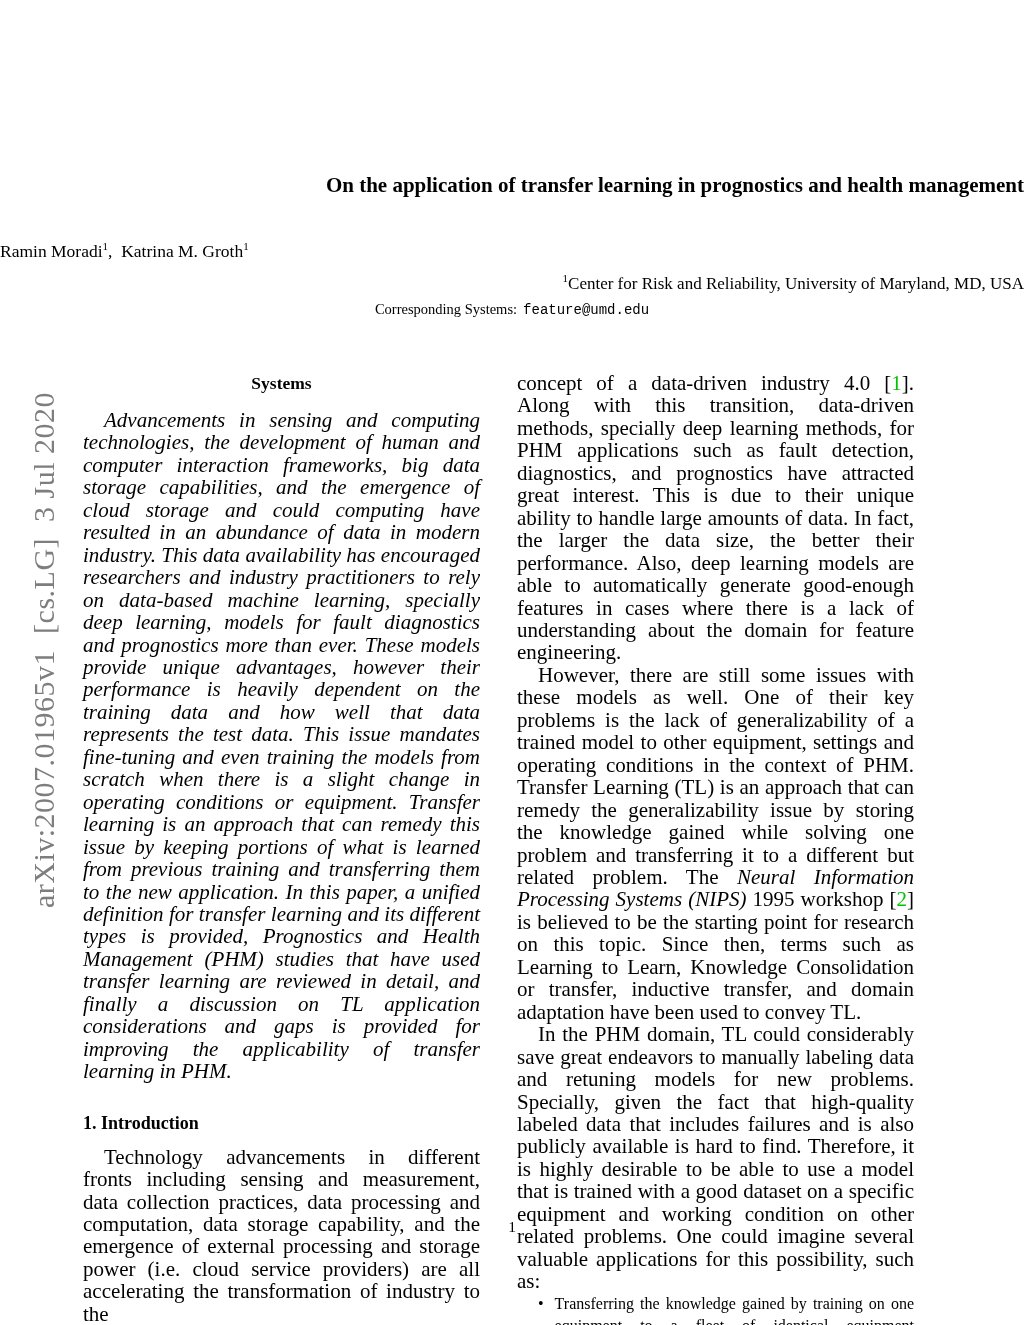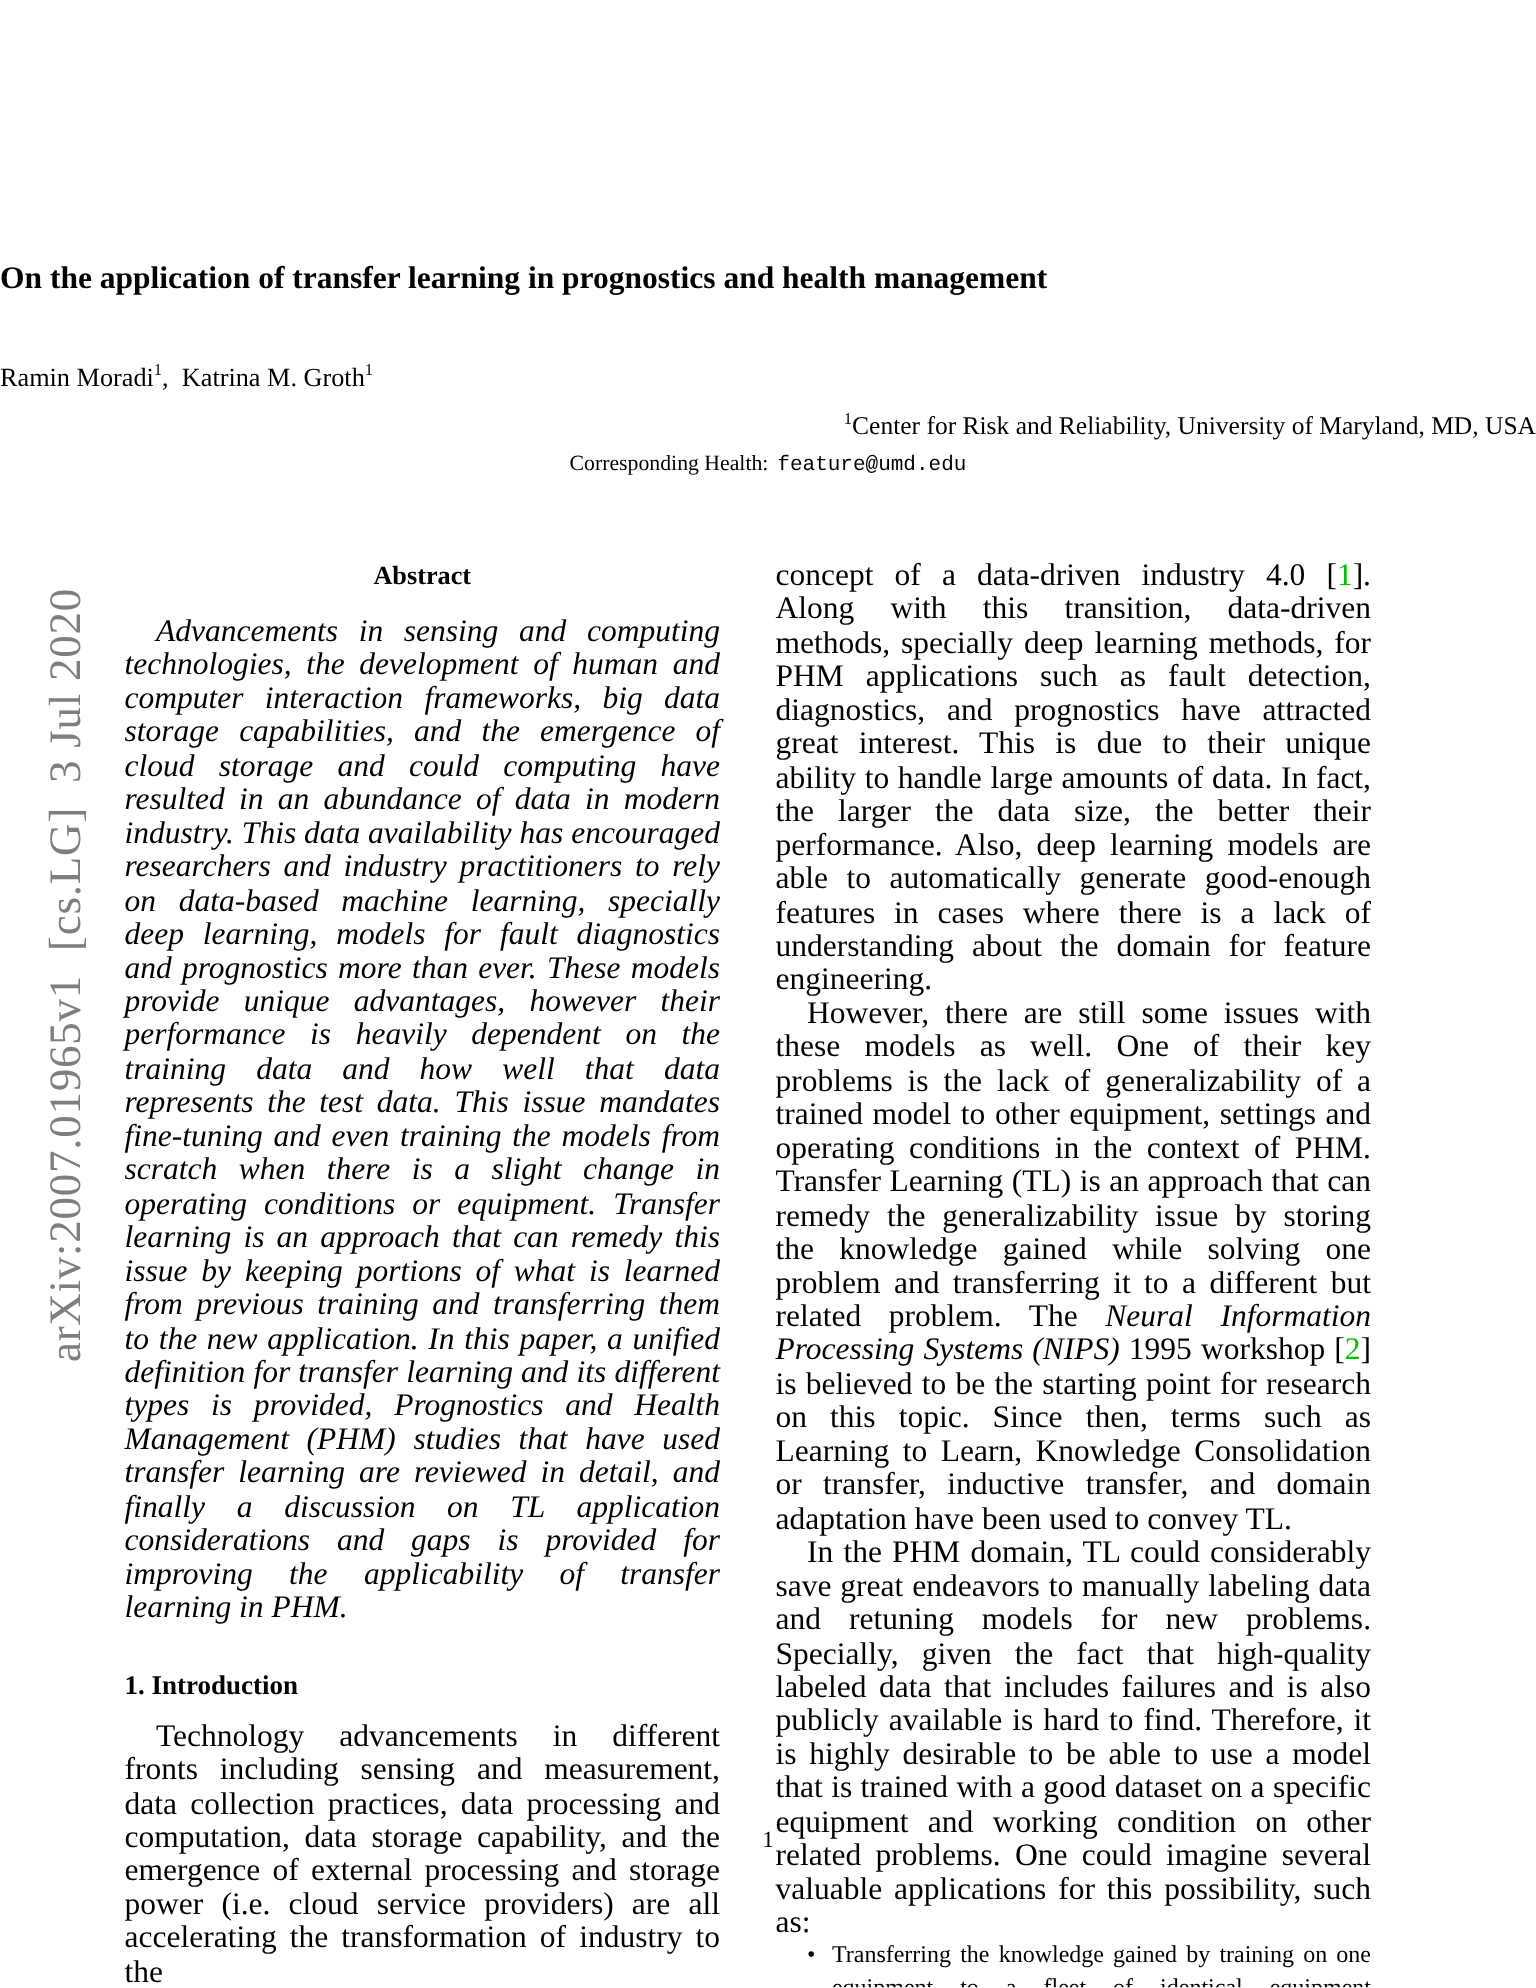--- a/index.html
+++ b/index.html
@@ -22,21 +22,21 @@
     top:650px;left:44px;
     transform:translate(-50%,-50%) rotate(-90deg);
     white-space:pre;
     font-size:30px;
     color:var(--wm);
     letter-spacing:0.5px;
   }
   
   .title{
     position:absolute;top:173px;left:0;right:0;
-    margin:0;text-align:left;
+    margin:0;text-align:right;
     font-size:21px;font-weight:bold;
   }
   .authors{
     position:absolute;top:241px;left:0;right:0;
     text-align:left;font-size:17.5px;
   }
   .affiliation{
     position:absolute;top:274px;left:0;right:0;
     text-align:right;font-size:17px;
   }
@@ -98,26 +98,26 @@
 <div class="page">
 
   <div class="watermark">arXiv:2007.01965v1  [cs.LG]  3 Jul 2020</div>
 
   <h1 class="title">On the application of transfer learning in prognostics and health management</h1>
 
   <div class="authors"><span>Ramin Moradi</span><sup>1</sup>, <span>Katrina M. Groth</span><sup>1</sup></div>
 
   <div class="affiliation"><sup>1</sup>Center for Risk and Reliability, University of Maryland, MD, USA</div>
 
-  <div class="corresponding"><span>Corresponding Health:</span><span class="mono">feature@umd.edu</span></div>
+  <div class="corresponding"><span>Corresponding Systems:</span><span class="mono">feature@umd.edu</span></div>
 
   <div class="columns">
 
     <div class="col">
-      <h2 class="abs-heading">Abstract</h2>
+      <h2 class="abs-heading">Systems</h2>
       <p class="para abstract indent">Advancements in sensing and computing technologies, the development of human and computer interaction frameworks, big data storage capabilities, and the emergence of cloud storage and could computing have resulted in an abundance of data in modern industry. This data availability has encouraged researchers and industry practitioners to rely on data-based machine learning, specially deep learning, models for fault diagnostics and prognostics more than ever. These models provide unique advantages, however their performance is heavily dependent on the training data and how well that data represents the test data. This issue mandates fine-tuning and even training the models from scratch when there is a slight change in operating conditions or equipment. Transfer learning is an approach that can remedy this issue by keeping portions of what is learned from previous training and transferring them to the new application. In this paper, a unified definition for transfer learning and its different types is provided, Prognostics and Health Management (PHM) studies that have used transfer learning are reviewed in detail, and finally a discussion on TL application considerations and gaps is provided for improving the applicability of transfer learning in PHM.</p>
       <h2 class="sec-heading">1. Introduction</h2>
       <p class="para indent cont">Technology advancements in different fronts including sensing and measurement, data collection practices, data processing and computation, data storage capability, and the emergence of external processing and storage power (i.e. cloud service providers) are all accelerating the transformation of industry to the</p>
     </div>
 
     <div class="col">
       <div>
           <p class="para"><span>concept of a data-driven industry 4.0 [</span><span class="cite">1</span><span>]. Along with this transition, data-driven methods, specially deep learning methods, for PHM applications such as fault detection, diagnostics, and prognostics have attracted great interest. This is due to their unique ability to handle large amounts of data. In fact, the larger the data size, the better their performance. Also, deep learning models are able to automatically generate good-enough features in cases where there is a lack of understanding about the domain for feature engineering.</span></p>
           <p class="para indent"><span>However, there are still some issues with these models as well. One of their key problems is the lack of generalizability of a trained model to other equipment, settings and operating conditions in the context of PHM. Transfer Learning (TL) is an approach that can remedy the generalizability issue by storing the knowledge gained while solving one problem and transferring it to a different but related problem. The </span><em>Neural Information Processing Systems (NIPS)</em><span> 1995 workshop [</span><span class="cite">2</span><span>] is believed to be the starting point for research on this topic. Since then, terms such as Learning to Learn, Knowledge Consolidation or transfer, inductive transfer, and domain adaptation have been used to convey TL.</span></p>
           <p class="para indent"><span>In the PHM domain, TL could considerably save great endeavors to manually labeling data and retuning models for new problems. Specially, given the fact that high-quality labeled data that includes failures and is also publicly available is hard to find. Therefore, it is highly desirable to be able to use a model that is trained with a good dataset on a specific equipment and working condition on other related problems. One could imagine several valuable applications for this possibility, such as:</span></p>

